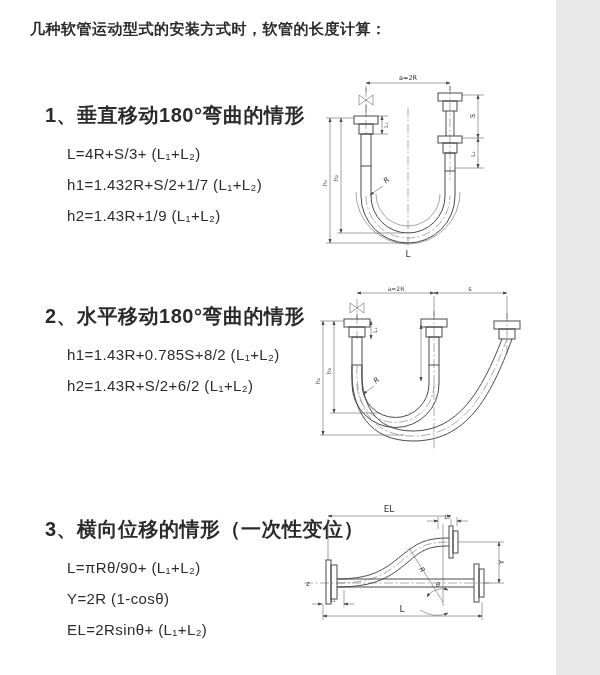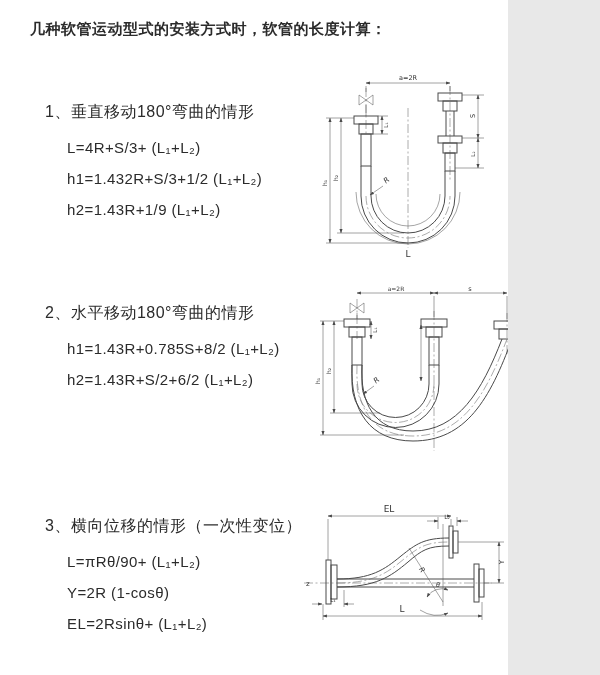--- a/index.html
+++ b/index.html
@@ -1,31 +1,31 @@
 <!DOCTYPE html>
 <html><head>
 <meta charset="utf-8">
 <style>
   html,body{margin:0;padding:0;background:#e8e8e8;}
   .page{
     position:relative;
-    width:508px;height:675px;
+    width:556px;height:675px;
     background:#ffffff;
     font-family:"Liberation Sans","DejaVu Sans",sans-serif;
     color:#2b2b2b;
     overflow:hidden;
   }
   .title{
     position:absolute;left:30px;top:20px;
     font-size:15px;font-weight:bold;letter-spacing:0.5px;
     white-space:nowrap;
   }
   .section{position:absolute;left:45px;}
   .sec-heading{
-    font-size:16px;font-weight:normal;letter-spacing:0.5px;
+    font-size:20px;font-weight:bold;letter-spacing:0.5px;
     margin-bottom:9px;white-space:nowrap;
   }
   .formula{
     font-size:15px;font-weight:normal;letter-spacing:0.4px;
     margin-left:22px;line-height:31px;white-space:nowrap;
   }
   .dia{position:absolute;}
   
   .ln{stroke:#4a4a4a;stroke-width:1;fill:none;}
   .thin{stroke:#5a5a5a;stroke-width:0.55;fill:none;}
@@ -37,21 +37,21 @@
 </head>
 <body>
 
 <div class="page">
 
   <div class="title">几种软管运动型式的安装方式时，软管的长度计算：</div>
 
   <div class="section" style="top:102px">
     <div class="sec-heading">1、垂直移动180°弯曲的情形</div>
     <div class="formula">L=4R+S/3+ (L₁+L₂)</div>
-    <div class="formula">h1=1.432R+S/3+1/2 (L₁+L₂)</div>
+    <div class="formula">h1=1.432R+S/2+1/7 (L₁+L₂)</div>
     <div class="formula">h2=1.43R+1/9 (L₁+L₂)</div>
   </div>
 
   <div class="section" style="top:303px">
     <div class="sec-heading">2、水平移动180°弯曲的情形</div>
     <div class="formula">h1=1.43R+0.785S+8/2 (L₁+L₂)</div>
     <div class="formula">h2=1.43R+S/2+6/2 (L₁+L₂)</div>
   </div>
 
   <div class="section" style="top:516px">

